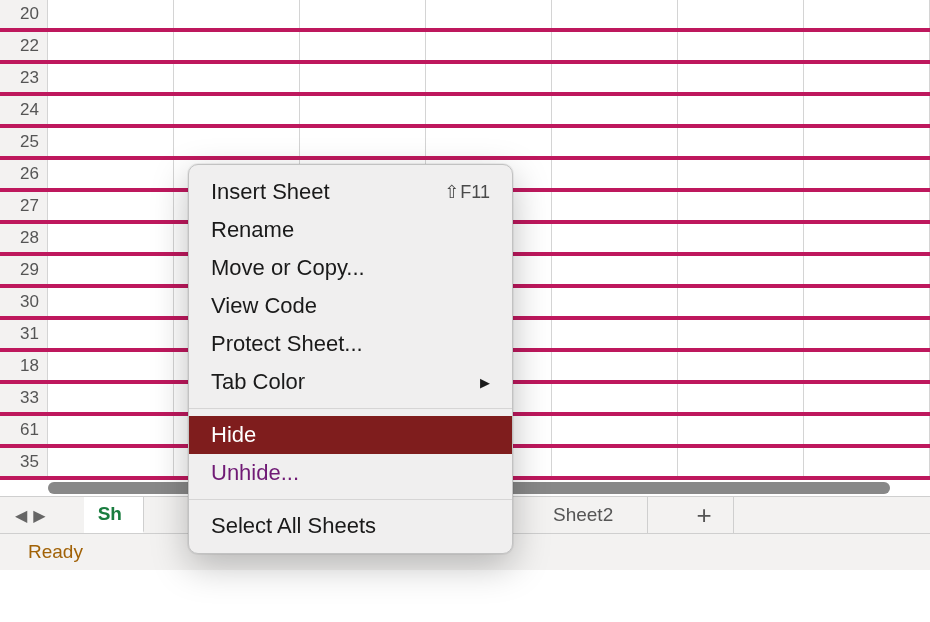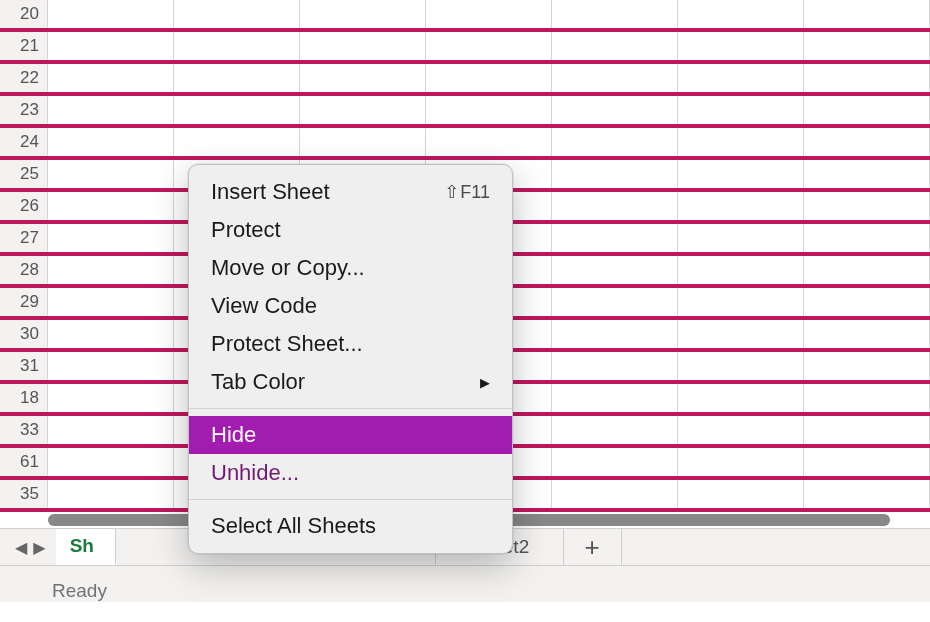--- a/index.html
+++ b/index.html
@@ -94,20 +94,21 @@
       align-items: center;
       justify-content: center;
       padding: 0 16px;
       height: 36px;
       min-width: 128px;
       font-size: 19px;
       color: #555;
       background: #f3f2f1;
       border-right: 1px solid #cfcfcf;
       cursor: pointer;
+      margin-left: 28px;
     }
     .tab.truncated {
       min-width: 60px;
       padding-left: 14px;
       padding-right: 4px;
       justify-content: flex-start;
       overflow: hidden;
     }
     .tab.four {
       min-width: 40px;
@@ -124,24 +125,24 @@
     .tab.plus {
       min-width: 58px;
       font-size: 26px;
       font-weight: 300;
       color: #555;
     }
     .status-bar {
       height: 36px;
       background: #f3f2f1;
       display: flex;
-      align-items: flex-end;
-      padding-left: 52px;
+      align-items: center;
+      padding-left: 28px;
       font-size: 19px;
-      color: #737373;
+      color: #a16207;
     }
     .context-menu {
       position: absolute;
       left: 188px;
       top: 164px;
       width: 325px;
       background: #f0efef;
       border: 1px solid #c2c2c2;
       border-radius: 10px;
       box-shadow: 0 12px 36px rgba(0,0,0,0.25), 0 0 0 1px rgba(0,0,0,0.05);
@@ -151,21 +152,21 @@
     .menu-item {
       display: flex;
       align-items: center;
       height: 38px;
       padding: 0 22px;
       font-size: 22px;
       color: #1a1a1a;
       cursor: default;
     }
     .menu-item.highlighted {
-      background: #a21caf;
+      background: #7f1d1d;
       color: #fff;
     }
     .menu-item.disabled {
       color: #701a75;
     }
     .menu-label {
       flex: 1;
     }
     .menu-shortcut {
       font-size: 18px;
@@ -186,30 +187,20 @@
       background: #d6d5d5;
       margin: 7px 0;
     }
   </style>
 </head>
 <body>
 
 <div class="grid">
   <div class="row">
     <div class="row-header">20</div>
-    <div class="cell"></div>
-    <div class="cell"></div>
-    <div class="cell"></div>
-    <div class="cell"></div>
-    <div class="cell"></div>
-    <div class="cell"></div>
-    <div class="cell"></div>
-  </div>
-  <div class="row">
-    <div class="row-header">21</div>
     <div class="cell"></div>
     <div class="cell"></div>
     <div class="cell"></div>
     <div class="cell"></div>
     <div class="cell"></div>
     <div class="cell"></div>
     <div class="cell"></div>
   </div>
   <div class="row">
     <div class="row-header">22</div>
@@ -378,21 +369,21 @@
 
 <div class="context-menu">
   <div class="menu-item">
     <span class="menu-label">Insert Sheet</span>
     <span class="menu-shortcut">
       <span class="shift-arrow">⇧</span>
       <span>F11</span>
     </span>
   </div>
   <div class="menu-item">
-    <span class="menu-label">Protect</span>
+    <span class="menu-label">Rename</span>
   </div>
   <div class="menu-item">
     <span class="menu-label">Move or Copy...</span>
   </div>
   <div class="menu-item">
     <span class="menu-label">View Code</span>
   </div>
   <div class="menu-item">
     <span class="menu-label">Protect Sheet...</span>
   </div>

